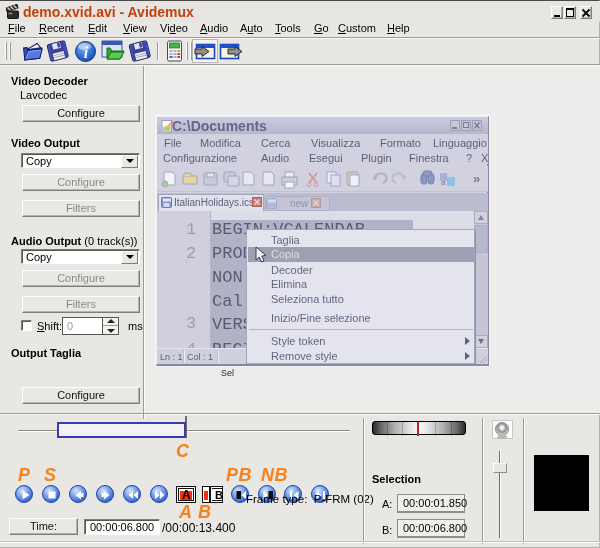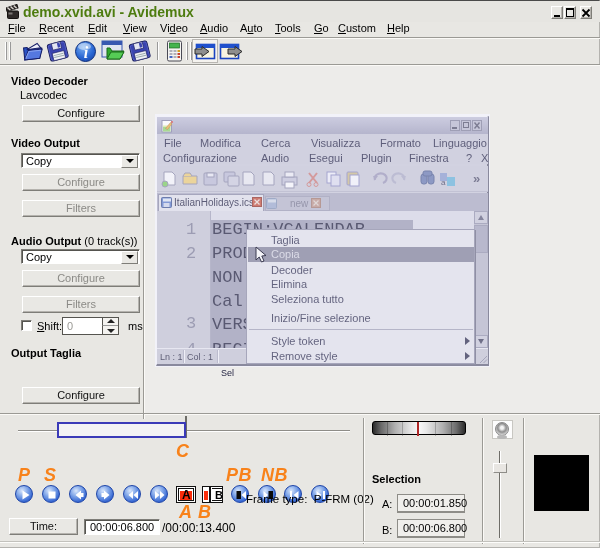--- a/index.html
+++ b/index.html
@@ -29,21 +29,21 @@
 
 <div class="ab" style="left:0;top:0;width:600px;height:21px;background:#e6e5e1"></div>
 <svg class="ab" style="left:6px;top:3px" width="15" height="16" viewBox="0 0 15 16">
 <rect x="1.5" y="7" width="11" height="7.5" rx="1" fill="#2e2a28" stroke="#141210"></rect>
 <rect x="2.5" y="8.5" width="4" height="2" fill="#c8c4c0" opacity="0.5"></rect>
 <g transform="rotate(-18 2 7)">
         <rect x="1" y="3.5" width="11.5" height="3.6" fill="#332f2c" stroke="#141210"></rect>
 <path d="M2.5 3.5 L4.5 7.1 M5.8 3.5 L7.8 7.1 M9.1 3.5 L11.1 7.1" stroke="#d8d4d0" stroke-width="1.3"></path>
       </g>
 </svg>
-<div class="ab" style="left:23px;top:3px;font-size:14px;font-weight:bold;color:#4d7c0f">demo.xvid.avi - Avidemux</div>
+<div class="ab" style="left:23px;top:3px;font-size:14px;font-weight:bold;color:#c2410c">demo.xvid.avi - Avidemux</div>
 <div class="btn3d" style="left:551px;top:5px;width:12px;height:13px">
       <div class="ab" style="left:2px;top:8px;width:6px;height:2px;background:#000"></div>
     </div>
 <div class="btn3d" style="left:564px;top:5px;width:12px;height:13px">
       <div class="ab" style="left:1px;top:1px;width:8px;height:9px;border:1.5px solid #000;border-top-width:2.5px"></div>
     </div>
 <div class="btn3d" style="left:580px;top:5px;width:12px;height:13px">
       <svg style="display:block;margin:1px auto 0" width="10" height="10">
         <path d="M1.5 1.5 L8.5 8.5 M8.5 1.5 L1.5 8.5" stroke="#000" stroke-width="1.8"></path>
       </svg>
@@ -188,20 +188,21 @@
 <div class="ab" style="left:1px;top:2px;width:333px;height:250px;background:#c6c6d8;border-left:1px solid #f0f0f8;border-top:1px solid #f0f0f8;border-right:2px solid #62627a;border-bottom:2px solid #62627a"></div>
 
 <div class="ab" style="left:2px;top:3px;width:331px;height:17px;background:linear-gradient(180deg,#bebed6,#9e9ebc)"></div>
 <svg class="ab" style="left:6px;top:5px" width="13" height="14" viewBox="0 0 13 14">
           <rect x="1" y="1.5" width="9.5" height="11.5" fill="#fbfbfe" stroke="#8080a4"></rect>
           <rect x="2" y="8" width="7.5" height="4.5" fill="#8ed06e"></rect>
           <rect x="2" y="6.5" width="7.5" height="1.5" fill="#d8e89a"></rect>
           <path d="M4.5 9.5 L9.5 3.5 L11 5 L6.5 10.5 Z" fill="#eaaa4a" stroke="#a06820" stroke-width="0.5"></path>
           <circle cx="11" cy="3" r="1.1" fill="#d84848"></circle>
         </svg>
+<div class="ab" style="left:17px;top:4px;font-size:14px;font-weight:bold;color:#30305a">C:\Documents</div>
 <div class="ab" style="left:295px;top:6px;width:10px;height:11px;background:#b6b6cc;border:1px solid #7e7e9c">
           <div class="ab" style="left:1px;top:6px;width:5px;height:2px;background:#50506c"></div>
         </div>
 <div class="ab" style="left:306px;top:6px;width:10px;height:11px;background:#b6b6cc;border:1px solid #7e7e9c">
           <div class="ab" style="left:1px;top:1px;width:6px;height:6px;border:1.5px solid #50506c"></div>
         </div>
 <div class="ab" style="left:317px;top:6px;width:10px;height:11px;background:#b6b6cc;border:1px solid #7e7e9c">
           <svg width="8" height="9">
             <path d="M1.5 1.5 L6.5 7.5 M6.5 1.5 L1.5 7.5" stroke="#50506c" stroke-width="1.4"></path>
           </svg>

